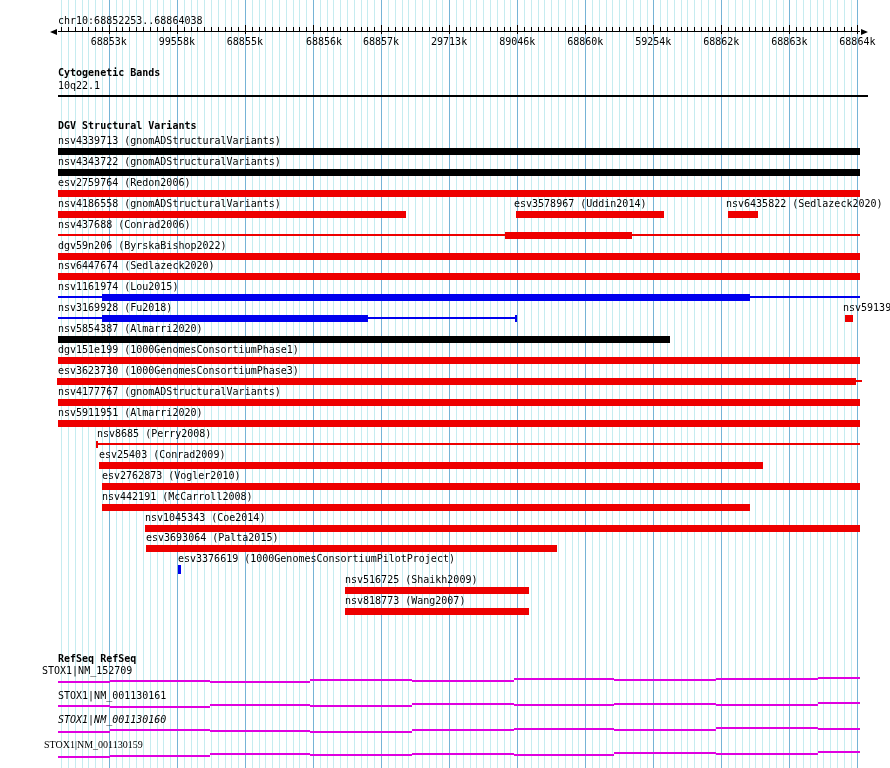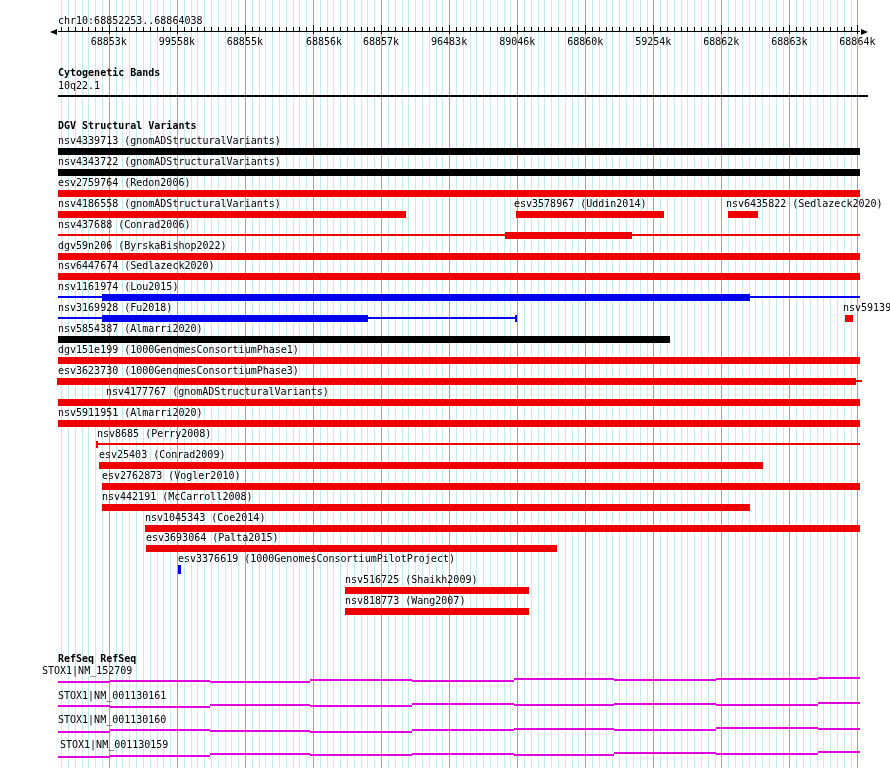--- a/index.html
+++ b/index.html
@@ -207,21 +207,21 @@
       <div class="tickmark" style="left: 387.9px; top: 27px; height: 4px;"></div>
       <div class="tickmark" style="left: 394.7px; top: 27px; height: 4px;"></div>
       <div class="tickmark" style="left: 401.5px; top: 27px; height: 4px;"></div>
       <div class="tickmark" style="left: 408.3px; top: 27px; height: 4px;"></div>
       <div class="tickmark" style="left: 415.1px; top: 27px; height: 4px;"></div>
       <div class="tickmark" style="left: 421.9px; top: 27px; height: 4px;"></div>
       <div class="tickmark" style="left: 428.7px; top: 27px; height: 4px;"></div>
       <div class="tickmark" style="left: 435.5px; top: 27px; height: 4px;"></div>
       <div class="tickmark" style="left: 442.3px; top: 27px; height: 4px;"></div>
       <div class="tickmark" style="left: 449.1px; top: 25px; height: 9px;"></div>
-      <div class="ticklabel" style="left: 427.1px; top: 36px;">96483k</div>
+      <div class="ticklabel" style="left: 427.1px; top: 36px;">29713k</div>
       <div class="tickmark" style="left: 455.9px; top: 27px; height: 4px;"></div>
       <div class="tickmark" style="left: 462.7px; top: 27px; height: 4px;"></div>
       <div class="tickmark" style="left: 469.5px; top: 27px; height: 4px;"></div>
       <div class="tickmark" style="left: 476.3px; top: 27px; height: 4px;"></div>
       <div class="tickmark" style="left: 483.1px; top: 27px; height: 4px;"></div>
       <div class="tickmark" style="left: 489.9px; top: 27px; height: 4px;"></div>
       <div class="tickmark" style="left: 496.7px; top: 27px; height: 4px;"></div>
       <div class="tickmark" style="left: 503.5px; top: 27px; height: 4px;"></div>
       <div class="tickmark" style="left: 510.3px; top: 27px; height: 4px;"></div>
       <div class="tickmark" style="left: 517.2px; top: 25px; height: 9px;"></div>
@@ -319,21 +319,21 @@
       <div class="txt" style="left: 843px; top: 302px;">nsv59139</div>
       <div class="feat" style="background: rgb(238, 0, 0); left: 845px; top: 315px; width: 8px; height: 7px;"></div>
       <div class="txt" style="left: 58px; top: 323px;">nsv5854387 (Almarri2020)</div>
       <div class="feat" style="background: rgb(0, 0, 0); left: 58px; top: 336px; width: 612px; height: 7px;"></div>
       <div class="txt" style="left: 58px; top: 344px;">dgv151e199 (1000GenomesConsortiumPhase1)</div>
       <div class="feat" style="background: rgb(238, 0, 0); left: 58px; top: 357px; width: 802px; height: 7px;"></div>
       <div class="txt" style="left: 58px; top: 365px;">esv3623730 (1000GenomesConsortiumPhase3)</div>
       <div class="feat" style="background: rgb(238, 0, 0); left: 57px; top: 378px; width: 2px; height: 7px;"></div>
       <div class="feat" style="background: rgb(238, 0, 0); left: 58px; top: 378px; width: 798px; height: 7px;"></div>
       <div class="feat" style="background: rgb(238, 0, 0); left: 856px; top: 380px; width: 6px; height: 2px;"></div>
-      <div class="txt" style="left: 58px; top: 386px; margin-left: 48px;">nsv4177767 (gnomADStructuralVariants)</div>
+      <div class="txt" style="left: 58px; top: 386px;">nsv4177767 (gnomADStructuralVariants)</div>
       <div class="feat" style="background: rgb(238, 0, 0); left: 58px; top: 399px; width: 802px; height: 7px;"></div>
       <div class="txt" style="left: 58px; top: 407px;">nsv5911951 (Almarri2020)</div>
       <div class="feat" style="background: rgb(238, 0, 0); left: 58px; top: 420px; width: 802px; height: 7px;"></div>
       <div class="txt" style="left: 97px; top: 428px;">nsv8685 (Perry2008)</div>
       <div class="feat" style="background: rgb(238, 0, 0); left: 96px; top: 441px; width: 2px; height: 7px;"></div>
       <div class="feat" style="background: rgb(238, 0, 0); left: 97px; top: 443px; width: 763px; height: 2px;"></div>
       <div class="txt" style="left: 99px; top: 449px;">esv25403 (Conrad2009)</div>
       <div class="feat" style="background: rgb(238, 0, 0); left: 99px; top: 462px; width: 664px; height: 7px;"></div>
       <div class="txt" style="left: 102px; top: 470px;">esv2762873 (Vogler2010)</div>
       <div class="feat" style="background: rgb(238, 0, 0); left: 102px; top: 483px; width: 758px; height: 7px;"></div>
@@ -367,31 +367,31 @@
       <div class="txt" style="left: 58px; top: 690px;">STOX1|NM_001130161</div>
       <div class="geneseg" style="left: 58px; top: 705px; width: 52px; background: rgb(224, 0, 224);"></div>
       <div class="geneseg" style="left: 110px; top: 706px; width: 100px; background: rgb(224, 0, 224);"></div>
       <div class="geneseg" style="left: 210px; top: 704px; width: 100px; background: rgb(224, 0, 224);"></div>
       <div class="geneseg" style="left: 310px; top: 705px; width: 102px; background: rgb(224, 0, 224);"></div>
       <div class="geneseg" style="left: 412px; top: 703px; width: 102px; background: rgb(224, 0, 224);"></div>
       <div class="geneseg" style="left: 514px; top: 704px; width: 100px; background: rgb(224, 0, 224);"></div>
       <div class="geneseg" style="left: 614px; top: 703px; width: 102px; background: rgb(224, 0, 224);"></div>
       <div class="geneseg" style="left: 716px; top: 704px; width: 102px; background: rgb(224, 0, 224);"></div>
       <div class="geneseg" style="left: 818px; top: 702px; width: 42px; background: rgb(224, 0, 224);"></div>
-      <div class="txt" style="left: 58px; top: 714px;">STOX1|NM_001130160</div>
+      <div class="txt" style="left: 58px; top: 714px; font-style: italic;">STOX1|NM_001130160</div>
       <div class="geneseg" style="left: 58px; top: 731px; width: 52px; background: rgb(224, 0, 224);"></div>
       <div class="geneseg" style="left: 110px; top: 729px; width: 100px; background: rgb(224, 0, 224);"></div>
       <div class="geneseg" style="left: 210px; top: 730px; width: 100px; background: rgb(224, 0, 224);"></div>
       <div class="geneseg" style="left: 310px; top: 731px; width: 102px; background: rgb(224, 0, 224);"></div>
       <div class="geneseg" style="left: 412px; top: 729px; width: 102px; background: rgb(224, 0, 224);"></div>
       <div class="geneseg" style="left: 514px; top: 728px; width: 100px; background: rgb(224, 0, 224);"></div>
       <div class="geneseg" style="left: 614px; top: 729px; width: 102px; background: rgb(224, 0, 224);"></div>
       <div class="geneseg" style="left: 716px; top: 727px; width: 102px; background: rgb(224, 0, 224);"></div>
       <div class="geneseg" style="left: 818px; top: 728px; width: 42px; background: rgb(224, 0, 224);"></div>
-      <div class="txt" style="left: 60px; top: 739px;">STOX1|NM_001130159</div>
+      <div class="txt" style="left: 44px; top: 739px; font-family: Liberation Serif, serif;">STOX1|NM_001130159</div>
       <div class="geneseg" style="left: 58px; top: 756px; width: 52px; background: rgb(224, 0, 224);"></div>
       <div class="geneseg" style="left: 110px; top: 755px; width: 100px; background: rgb(224, 0, 224);"></div>
       <div class="geneseg" style="left: 210px; top: 753px; width: 100px; background: rgb(224, 0, 224);"></div>
       <div class="geneseg" style="left: 310px; top: 754px; width: 102px; background: rgb(224, 0, 224);"></div>
       <div class="geneseg" style="left: 412px; top: 753px; width: 102px; background: rgb(224, 0, 224);"></div>
       <div class="geneseg" style="left: 514px; top: 754px; width: 100px; background: rgb(224, 0, 224);"></div>
       <div class="geneseg" style="left: 614px; top: 752px; width: 102px; background: rgb(224, 0, 224);"></div>
       <div class="geneseg" style="left: 716px; top: 753px; width: 102px; background: rgb(224, 0, 224);"></div>
       <div class="geneseg" style="left: 818px; top: 751px; width: 42px; background: rgb(224, 0, 224);"></div>
     </div>

